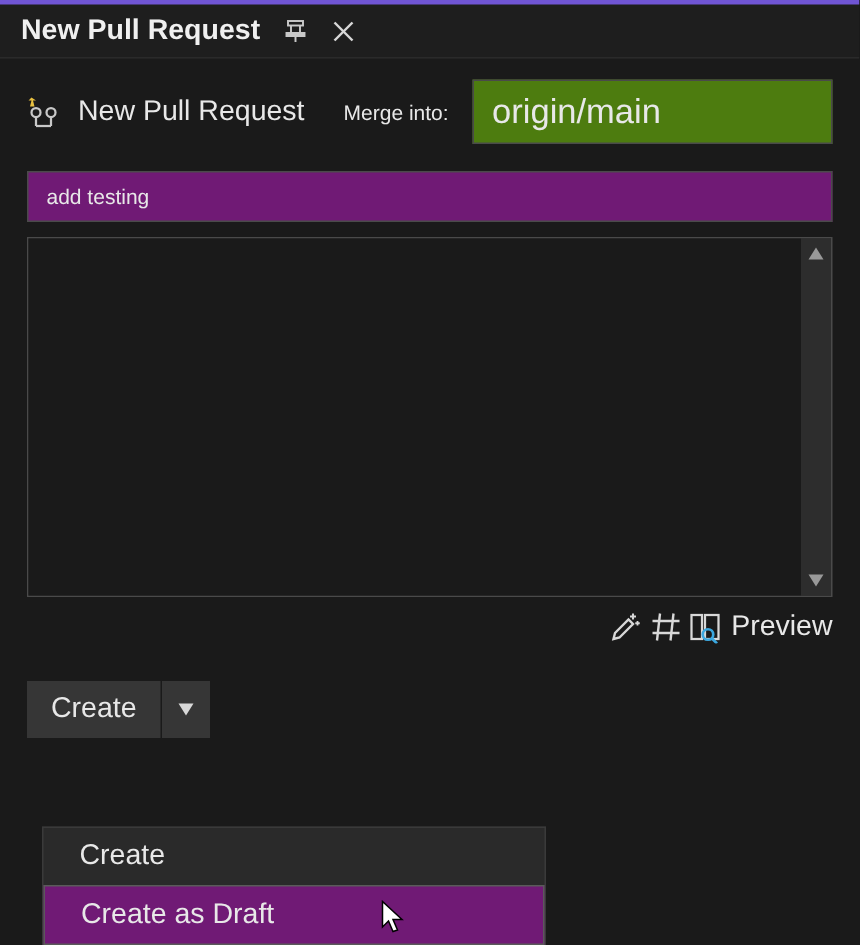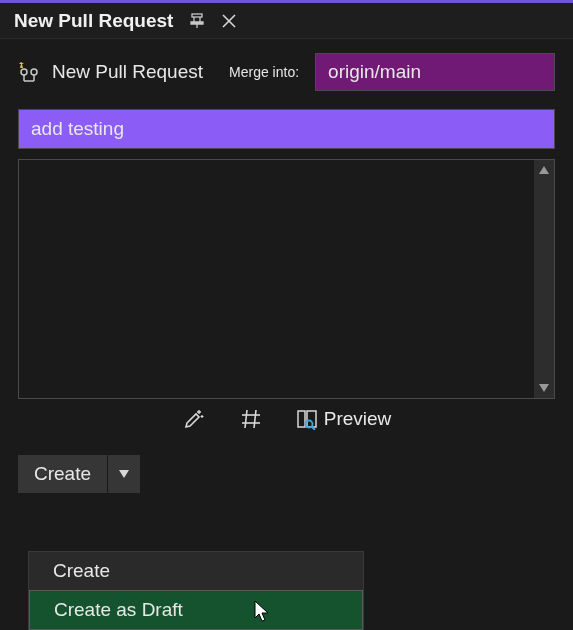--- a/index.html
+++ b/index.html
@@ -59,33 +59,33 @@
       color: #e8e8e8;
       margin-right: 14px;
     }
     .merge-label {
       font-size: 14px;
       color: #e8e8e8;
       white-space: nowrap;
     }
     .branch-select {
       border: 1px solid #4a4a4a;
-      background: #701a75;
+      background: #4d7c0f;
       padding: 7px 12px;
-      font-size: 19px;
+      font-size: 23px;
       color: #e8e8e8;
       flex: 1;
       margin-left: 4px;
     }
     .title-input {
       margin: 6px 18px 10px 18px;
       border: 1px solid #4a4a4a;
-      background: #8b5cf6;
+      background: #701a75;
       padding: 8px 12px;
-      font-size: 19px;
+      font-size: 14px;
       color: #e8e8e8;
     }
     .description-container {
       margin: 0 18px;
       border: 1px solid #4a4a4a;
       background: #1a1a1a;
       height: 240px;
       position: relative;
       display: flex;
     }
@@ -105,24 +105,24 @@
       align-items: center;
       justify-content: center;
       position: absolute;
       color: #b0b0b0;
       font-size: 12px;
     }
     .scroll-arrow.up { top: 0; }
     .scroll-arrow.down { bottom: 0; }
     .desc-toolbar {
       display: flex;
-      justify-content: center;
+      justify-content: flex-end;
       align-items: center;
       padding: 8px 18px 14px 18px;
-      gap: 34px;
+      gap: 4px;
     }
     .desc-toolbar .icon-btn {
       color: #d8d8d8;
       display: flex;
       align-items: center;
     }
     .preview-btn {
       display: flex;
       align-items: center;
       gap: 6px;
@@ -156,21 +156,21 @@
       background: #2a2a2a;
       border: 1px solid #3a3a3a;
       width: 336px;
     }
     .menu-item {
       padding: 8px 24px;
       font-size: 19px;
       color: #e8e8e8;
     }
     .menu-item.hover {
-      background: #14532d;
+      background: #701a75;
       border: 1px solid #5a5a5a;
       margin: 0;
     }
     .cursor {
       position: absolute;
       left: 254px;
       top: 600px;
       width: 20px;
       height: 24px;
       pointer-events: none;

